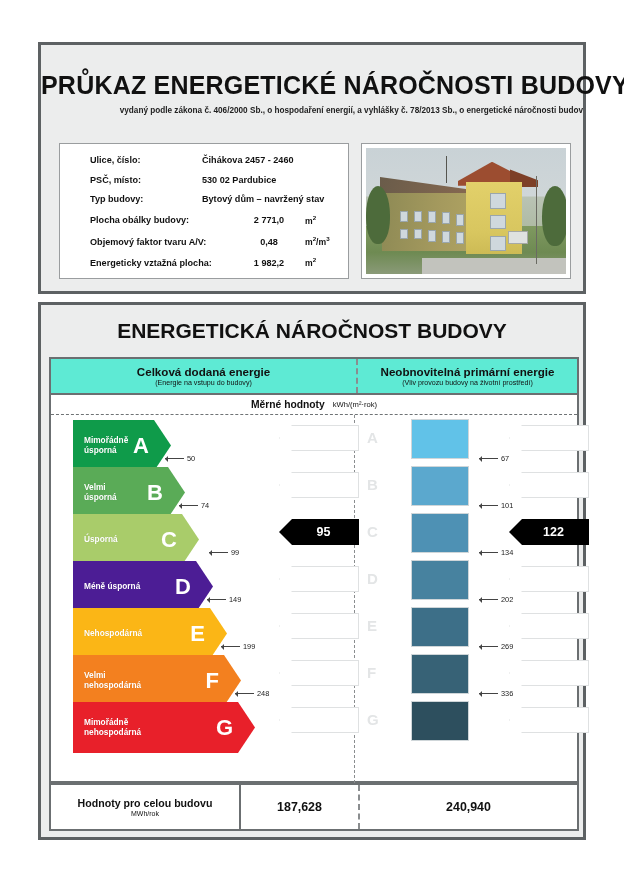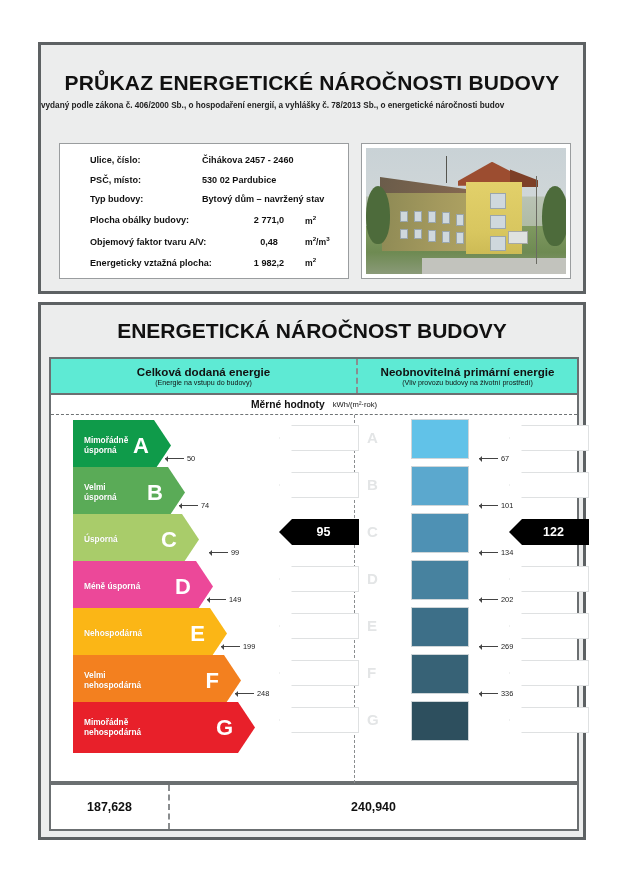--- a/index.html
+++ b/index.html
@@ -18,29 +18,29 @@
     background:#eceded;
     border:3px solid #5d6163;
     box-sizing:border-box;
   }
 
   
   .panel-top{left:38px;top:42px;width:548px;height:252px;}
 
   .doc-title{
     text-align:center;
-    font-size:21px;
+    font-size:25px;
     font-weight:bold;
     letter-spacing:.2px;
     margin-top:26px;
     color:#111;
     white-space:nowrap;
   }
   .doc-subtitle{
-    text-align:left;
+    text-align:right;
     font-size:8.2px;
     font-weight:bold;
     margin-top:6px;
     color:#222;
     white-space:nowrap;
   }
 
   .info-wrap{
     position:absolute;left:18px;top:98px;
     width:512px;height:136px;
@@ -416,21 +416,21 @@
             <div class="gblock" style="background: rgb(78, 145, 180);"></div>
             <div class="bound" style="left: 428px; top: 37px;">
               <span class="ar"></span>
               <span>134</span>
             </div>
             <div class="tag" style="left: 458px; top: 8px;">
               <span>122</span>
             </div>
           </div>
           <div class="row">
-            <div class="arrow" style="width: 140px; background: #ec4899;">
+            <div class="arrow" style="width: 140px; background: #4c1d95;">
               <div class="arrow-label">Méně úsporná</div>
               <div class="arrow-letter">D</div>
             </div>
             <div class="bound" style="left: 156px; top: 37px;">
               <span class="ar"></span>
               <span>149</span>
             </div>
             <div class="slot" style="left: 228px; top: 8px;"></div>
             <div class="slot-letter" style="left: 316px; top: 12px;">D</div>
             <div class="gblock" style="background: rgb(71, 130, 159);"></div>
@@ -485,18 +485,22 @@
             </div>
             <div class="slot" style="left: 228px; top: 8px;"></div>
             <div class="slot-letter" style="left: 316px; top: 12px;">G</div>
             <div class="gblock" style="background: rgb(45, 79, 94);"></div>
             <div class="slot" style="left: 458px; top: 8px;"></div>
           </div>
         </div>
     </div>
 
     <div class="totals">
+      <div class="tot-label">
+        <div class="tot-label-t">Hodnoty pro celou budovu</div>
+        <div class="tot-label-s">MWh/rok</div>
+      </div>
       <div class="tot-val">187,628</div>
       <div class="tot-val2">240,940</div>
     </div>
 
   </div>
 </div>
 
 </body></html>

